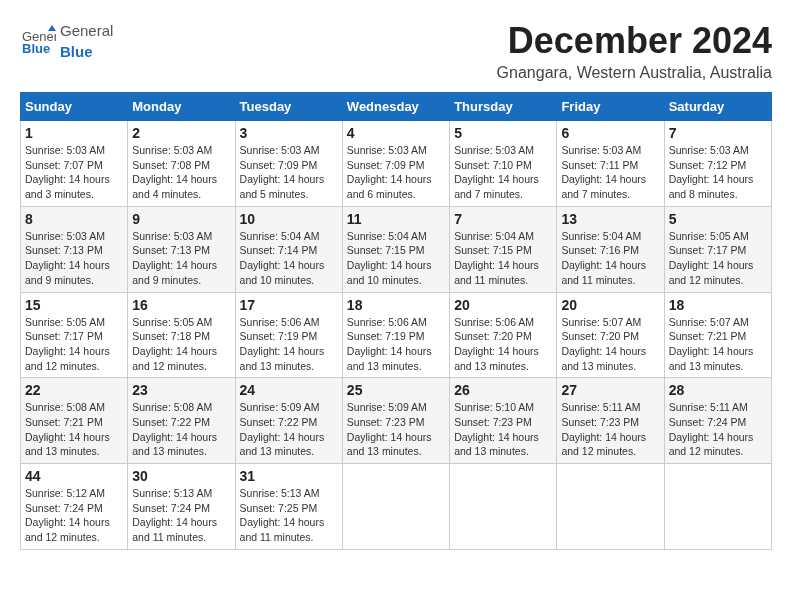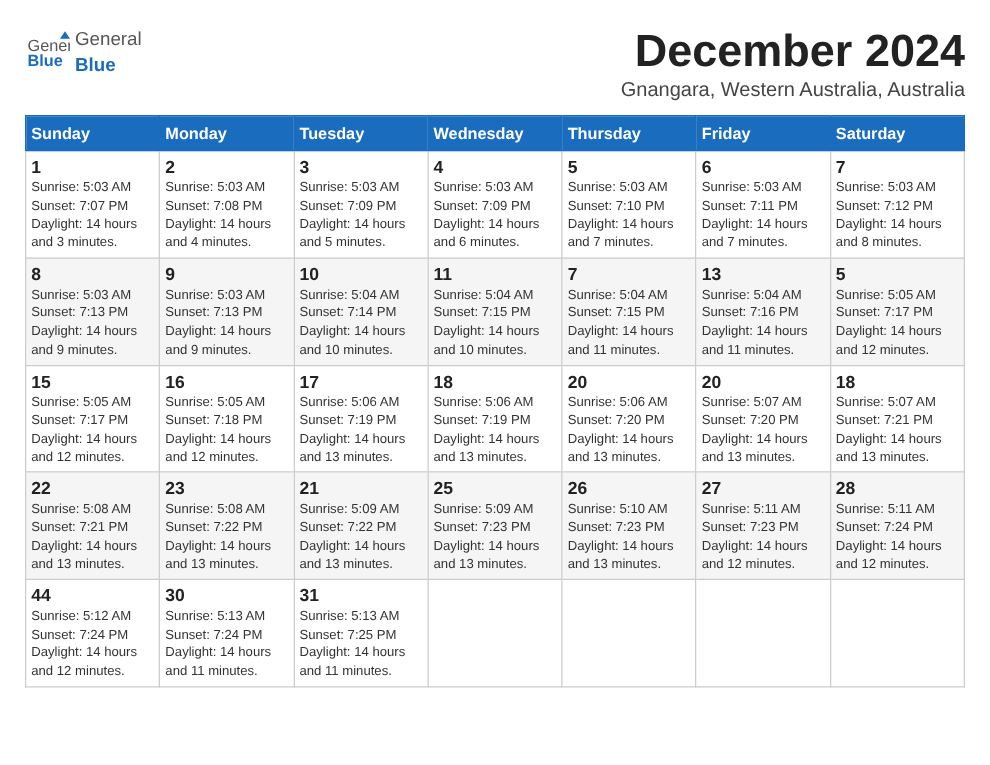--- a/index.html
+++ b/index.html
@@ -210,21 +210,21 @@
       <tr>
         <td>
           <span class="day-number">22</span>
           <div class="day-info">Sunrise: 5:08 AM<br>Sunset: 7:21 PM<br>Daylight: 14 hours and 13 minutes.</div>
         </td>
         <td>
           <span class="day-number">23</span>
           <div class="day-info">Sunrise: 5:08 AM<br>Sunset: 7:22 PM<br>Daylight: 14 hours and 13 minutes.</div>
         </td>
         <td>
-          <span class="day-number">21</span>
+          <span class="day-number">24</span>
           <div class="day-info">Sunrise: 5:09 AM<br>Sunset: 7:22 PM<br>Daylight: 14 hours and 13 minutes.</div>
         </td>
         <td>
           <span class="day-number">25</span>
           <div class="day-info">Sunrise: 5:09 AM<br>Sunset: 7:23 PM<br>Daylight: 14 hours and 13 minutes.</div>
         </td>
         <td>
           <span class="day-number">26</span>
           <div class="day-info">Sunrise: 5:10 AM<br>Sunset: 7:23 PM<br>Daylight: 14 hours and 13 minutes.</div>
         </td>

